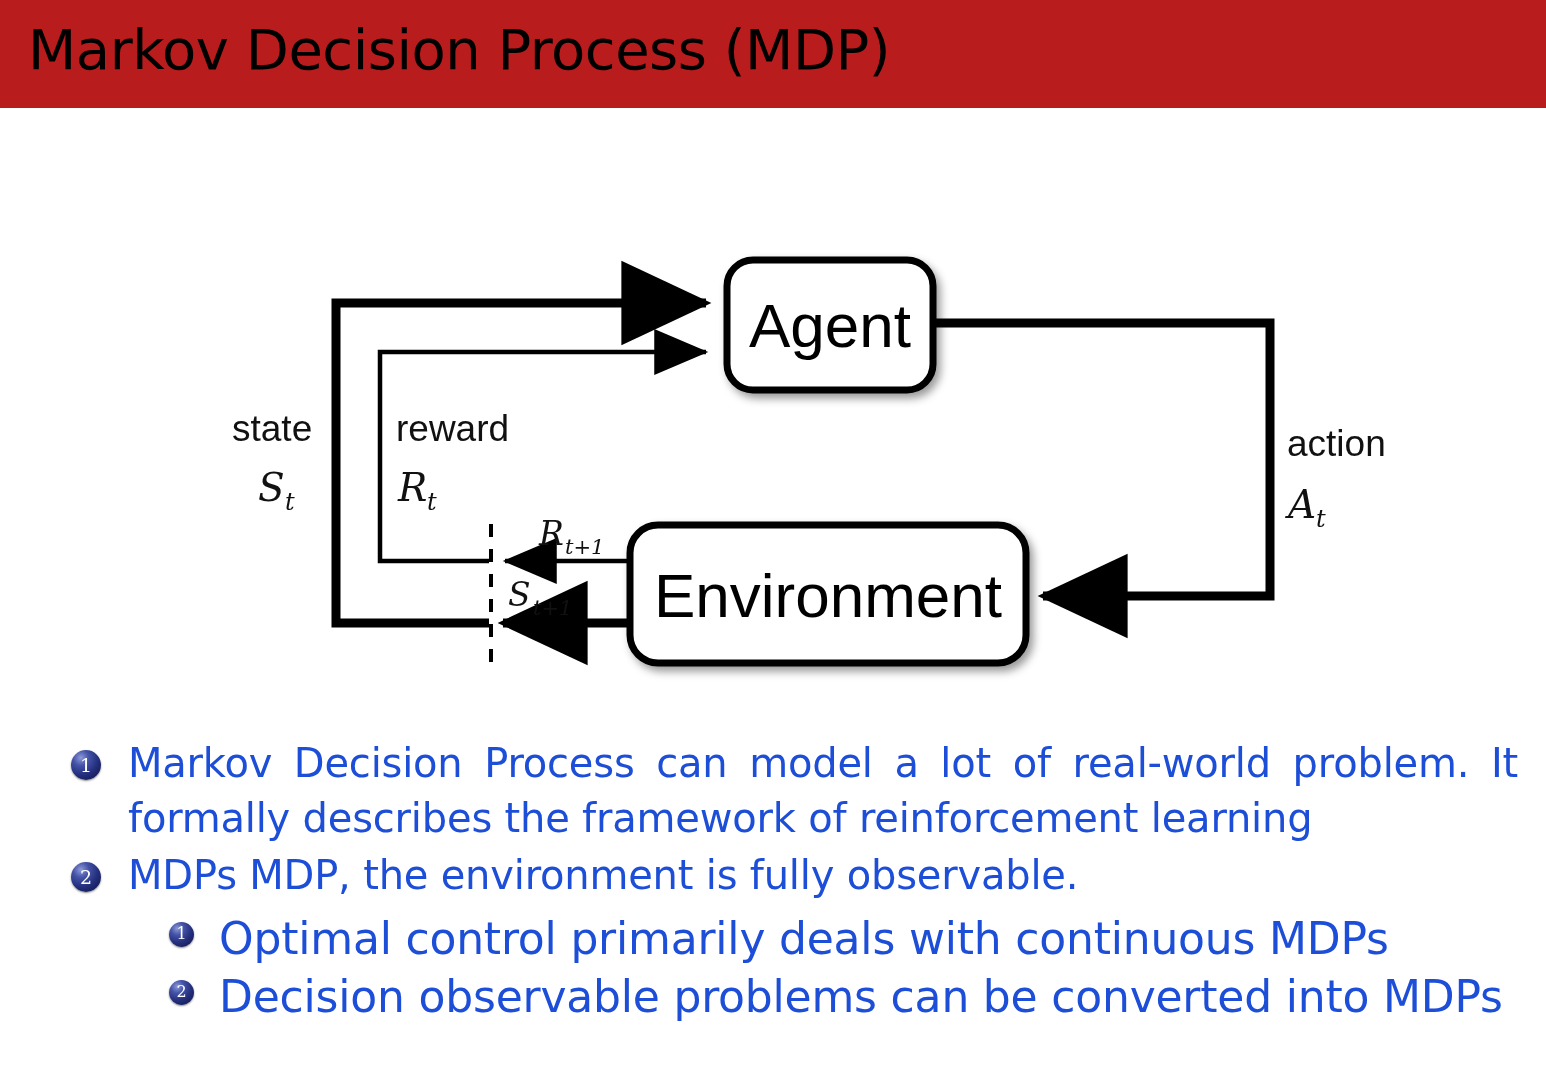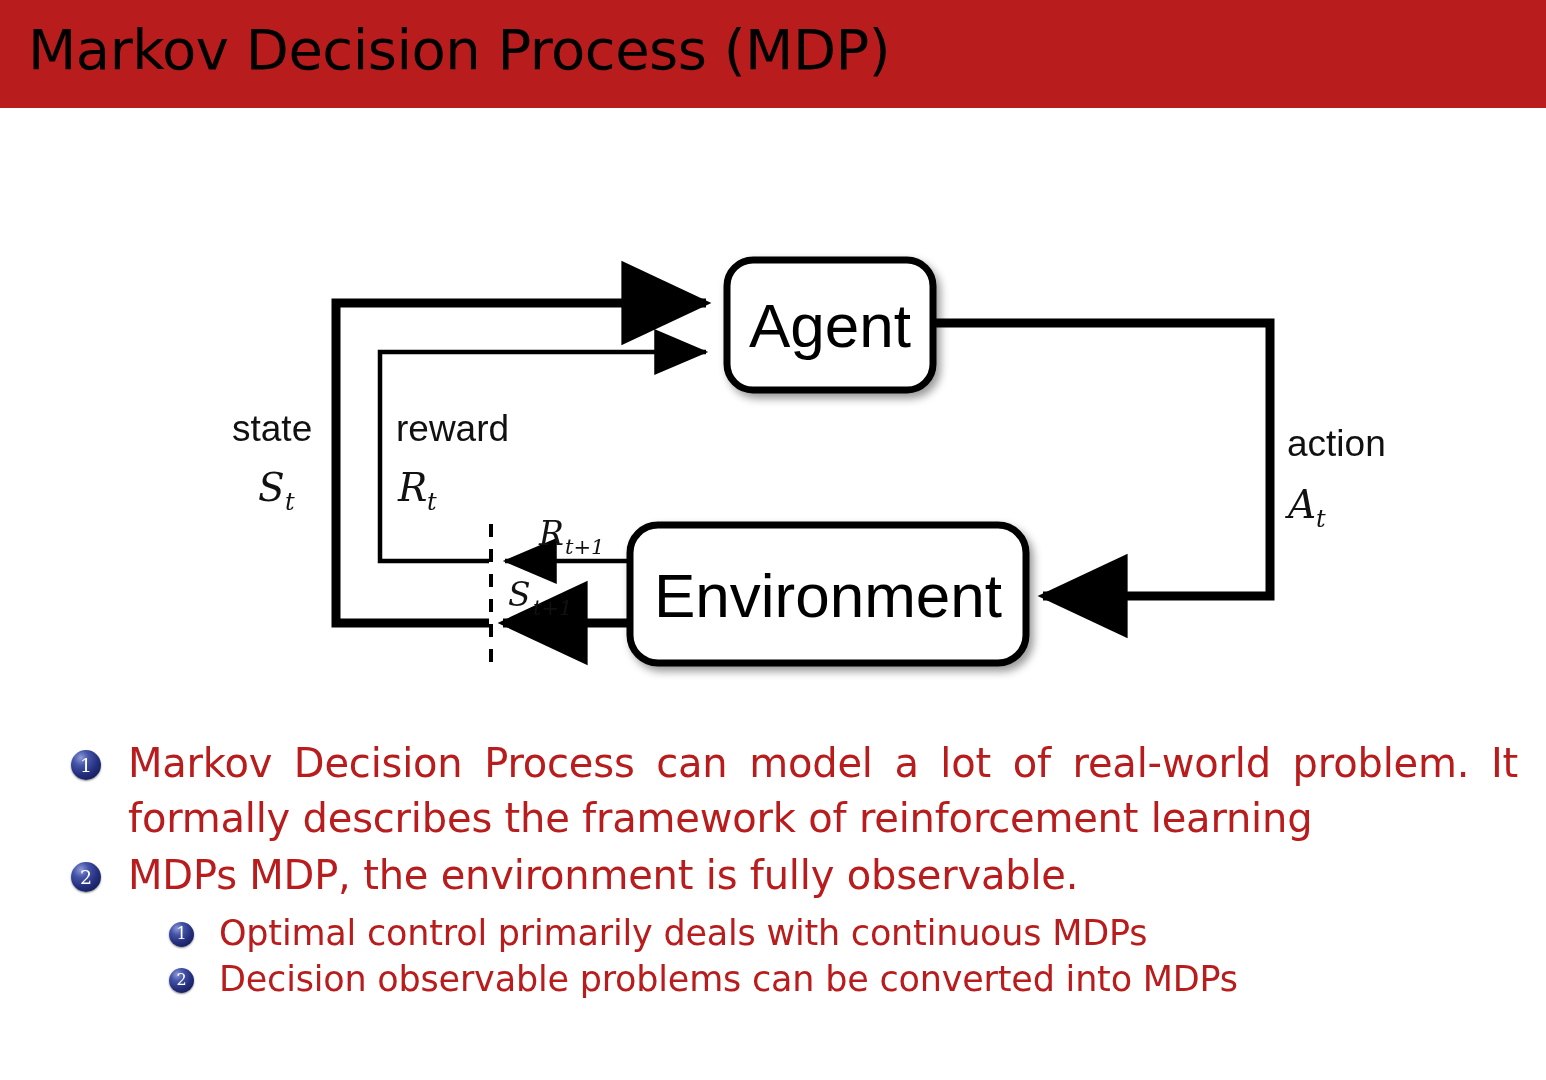--- a/index.html
+++ b/index.html
@@ -119,33 +119,33 @@
   .badge-lvl2 {
     width: 25px;
     height: 25px;
     font-size: 16px;
     margin-top: 12px;
     margin-left: 169px;
   }
   .bullet-text {
     font-family: "DejaVu Sans", sans-serif;
     font-size: 40px;
-    color: #b91c1c;
+    color: #1d4ed8;
     line-height: 1.38;
     letter-spacing: -0.2px;
   }
   .lvl1 .bullet-text {
     margin-left: 27px;
     width: 1390px;
     text-align: justify;
     text-align-last: left;
   }
   .lvl2 .bullet-text {
     margin-left: 25px;
-    font-size: 35px;
+    font-size: 44px;
     line-height: 1.32;
   }
   .lvl1 { margin-bottom: 2px; }
   .lvl2 { margin-bottom: 0px; }
   #sublist { margin-top: 6px; }
 </style>
 </head>
 <body>
 
 <div id="slide-header">

